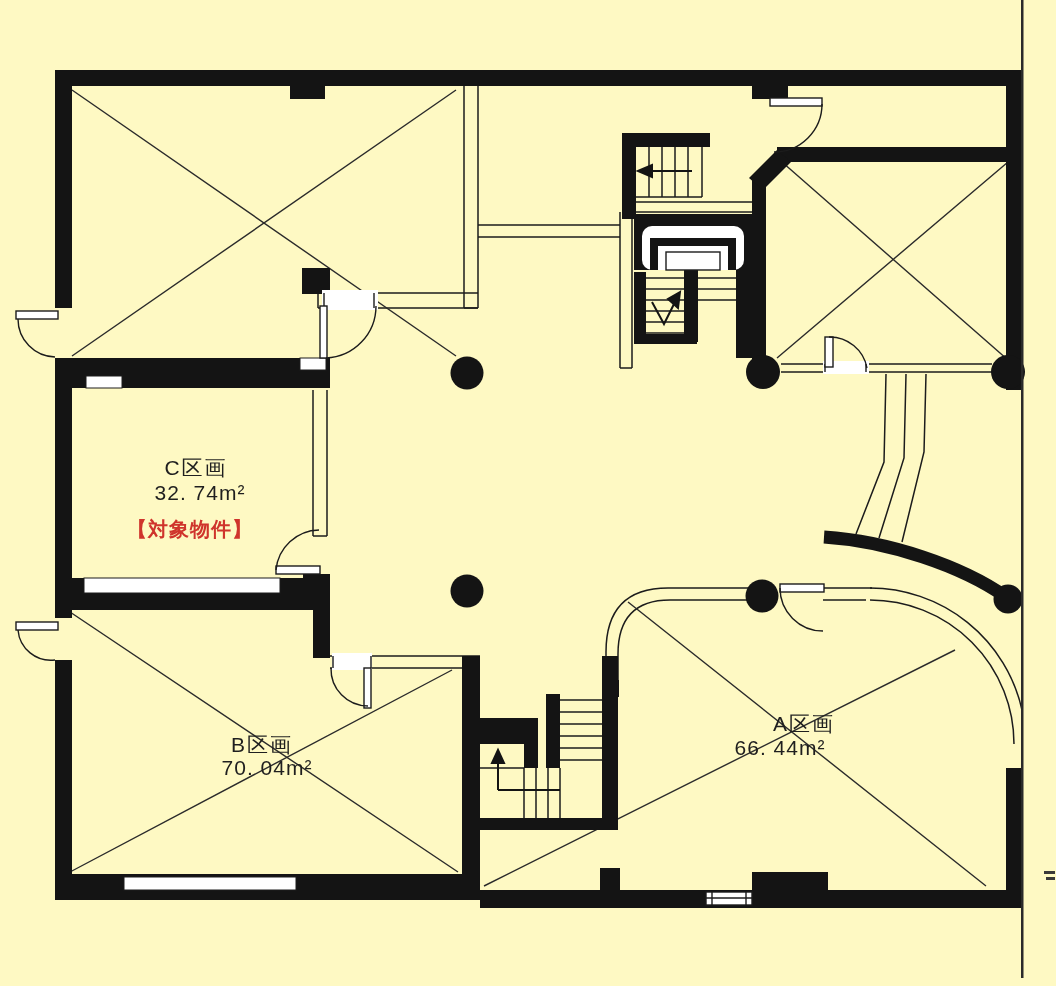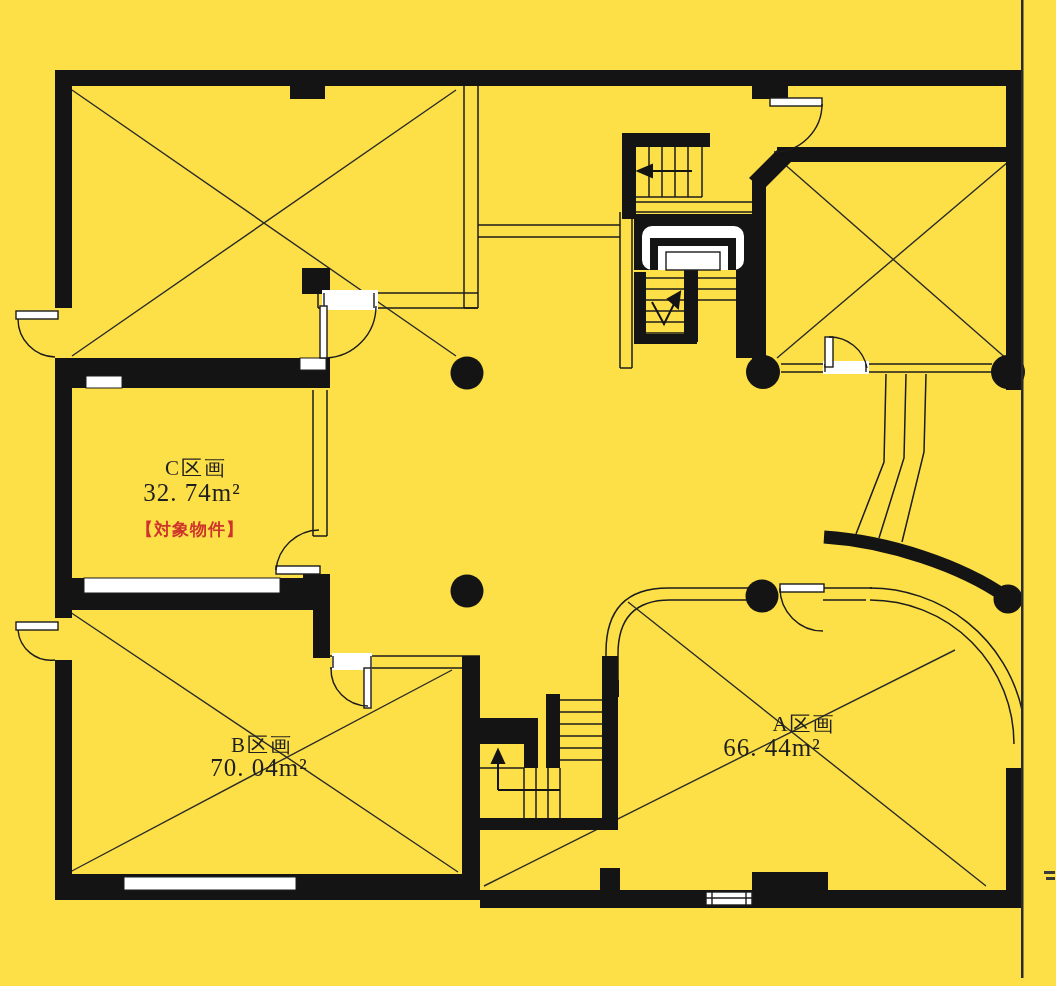--- a/index.html
+++ b/index.html
@@ -1,28 +1,28 @@
 <!DOCTYPE html>
 <html><head>
 <meta charset="utf-8">
 <style>
   html,body{margin:0;padding:0;background:#e8e8e8;}
   .stage{
-    position:relative;width:1056px;height:986px;background:#fde047;overflow:hidden;
-    font-family:Liberation Serif, serif;
+    position:relative;width:1056px;height:986px;background:#fef9c3;overflow:hidden;
+    font-family:Liberation Sans, sans-serif;
   }
   .stage svg{position:absolute;left:0;top:0;}
   .lbl{
     position:absolute;transform:translate(-50%,-50%);
     white-space:nowrap;color:#1f1f1f;letter-spacing:2px;
     font-weight:500;text-align:center;
   }
   .lbl.name{font-size:21px;}
-  .lbl.area{font-size:25px;letter-spacing:1px;}
-  .lbl.badge{font-size:17px;font-weight:700;color:#cf342c;letter-spacing:1px;}
+  .lbl.area{font-size:21px;letter-spacing:1px;margin-left:8px;}
+  .lbl.badge{font-size:20px;font-weight:700;color:#cf342c;letter-spacing:1px;}
   .edge-mark{position:absolute;right:0;top:868px;width:14px;height:16px;}
   .edge-mark i{display:block;background:#3a3a3a;height:3px;margin:3px 0 0 2px;}
   .edge-mark i:first-child{width:11px;}
   .edge-mark i:last-child{width:9px;margin-left:4px;}
 </style>
 </head>
 <body>
 
 <div class="stage">
 

